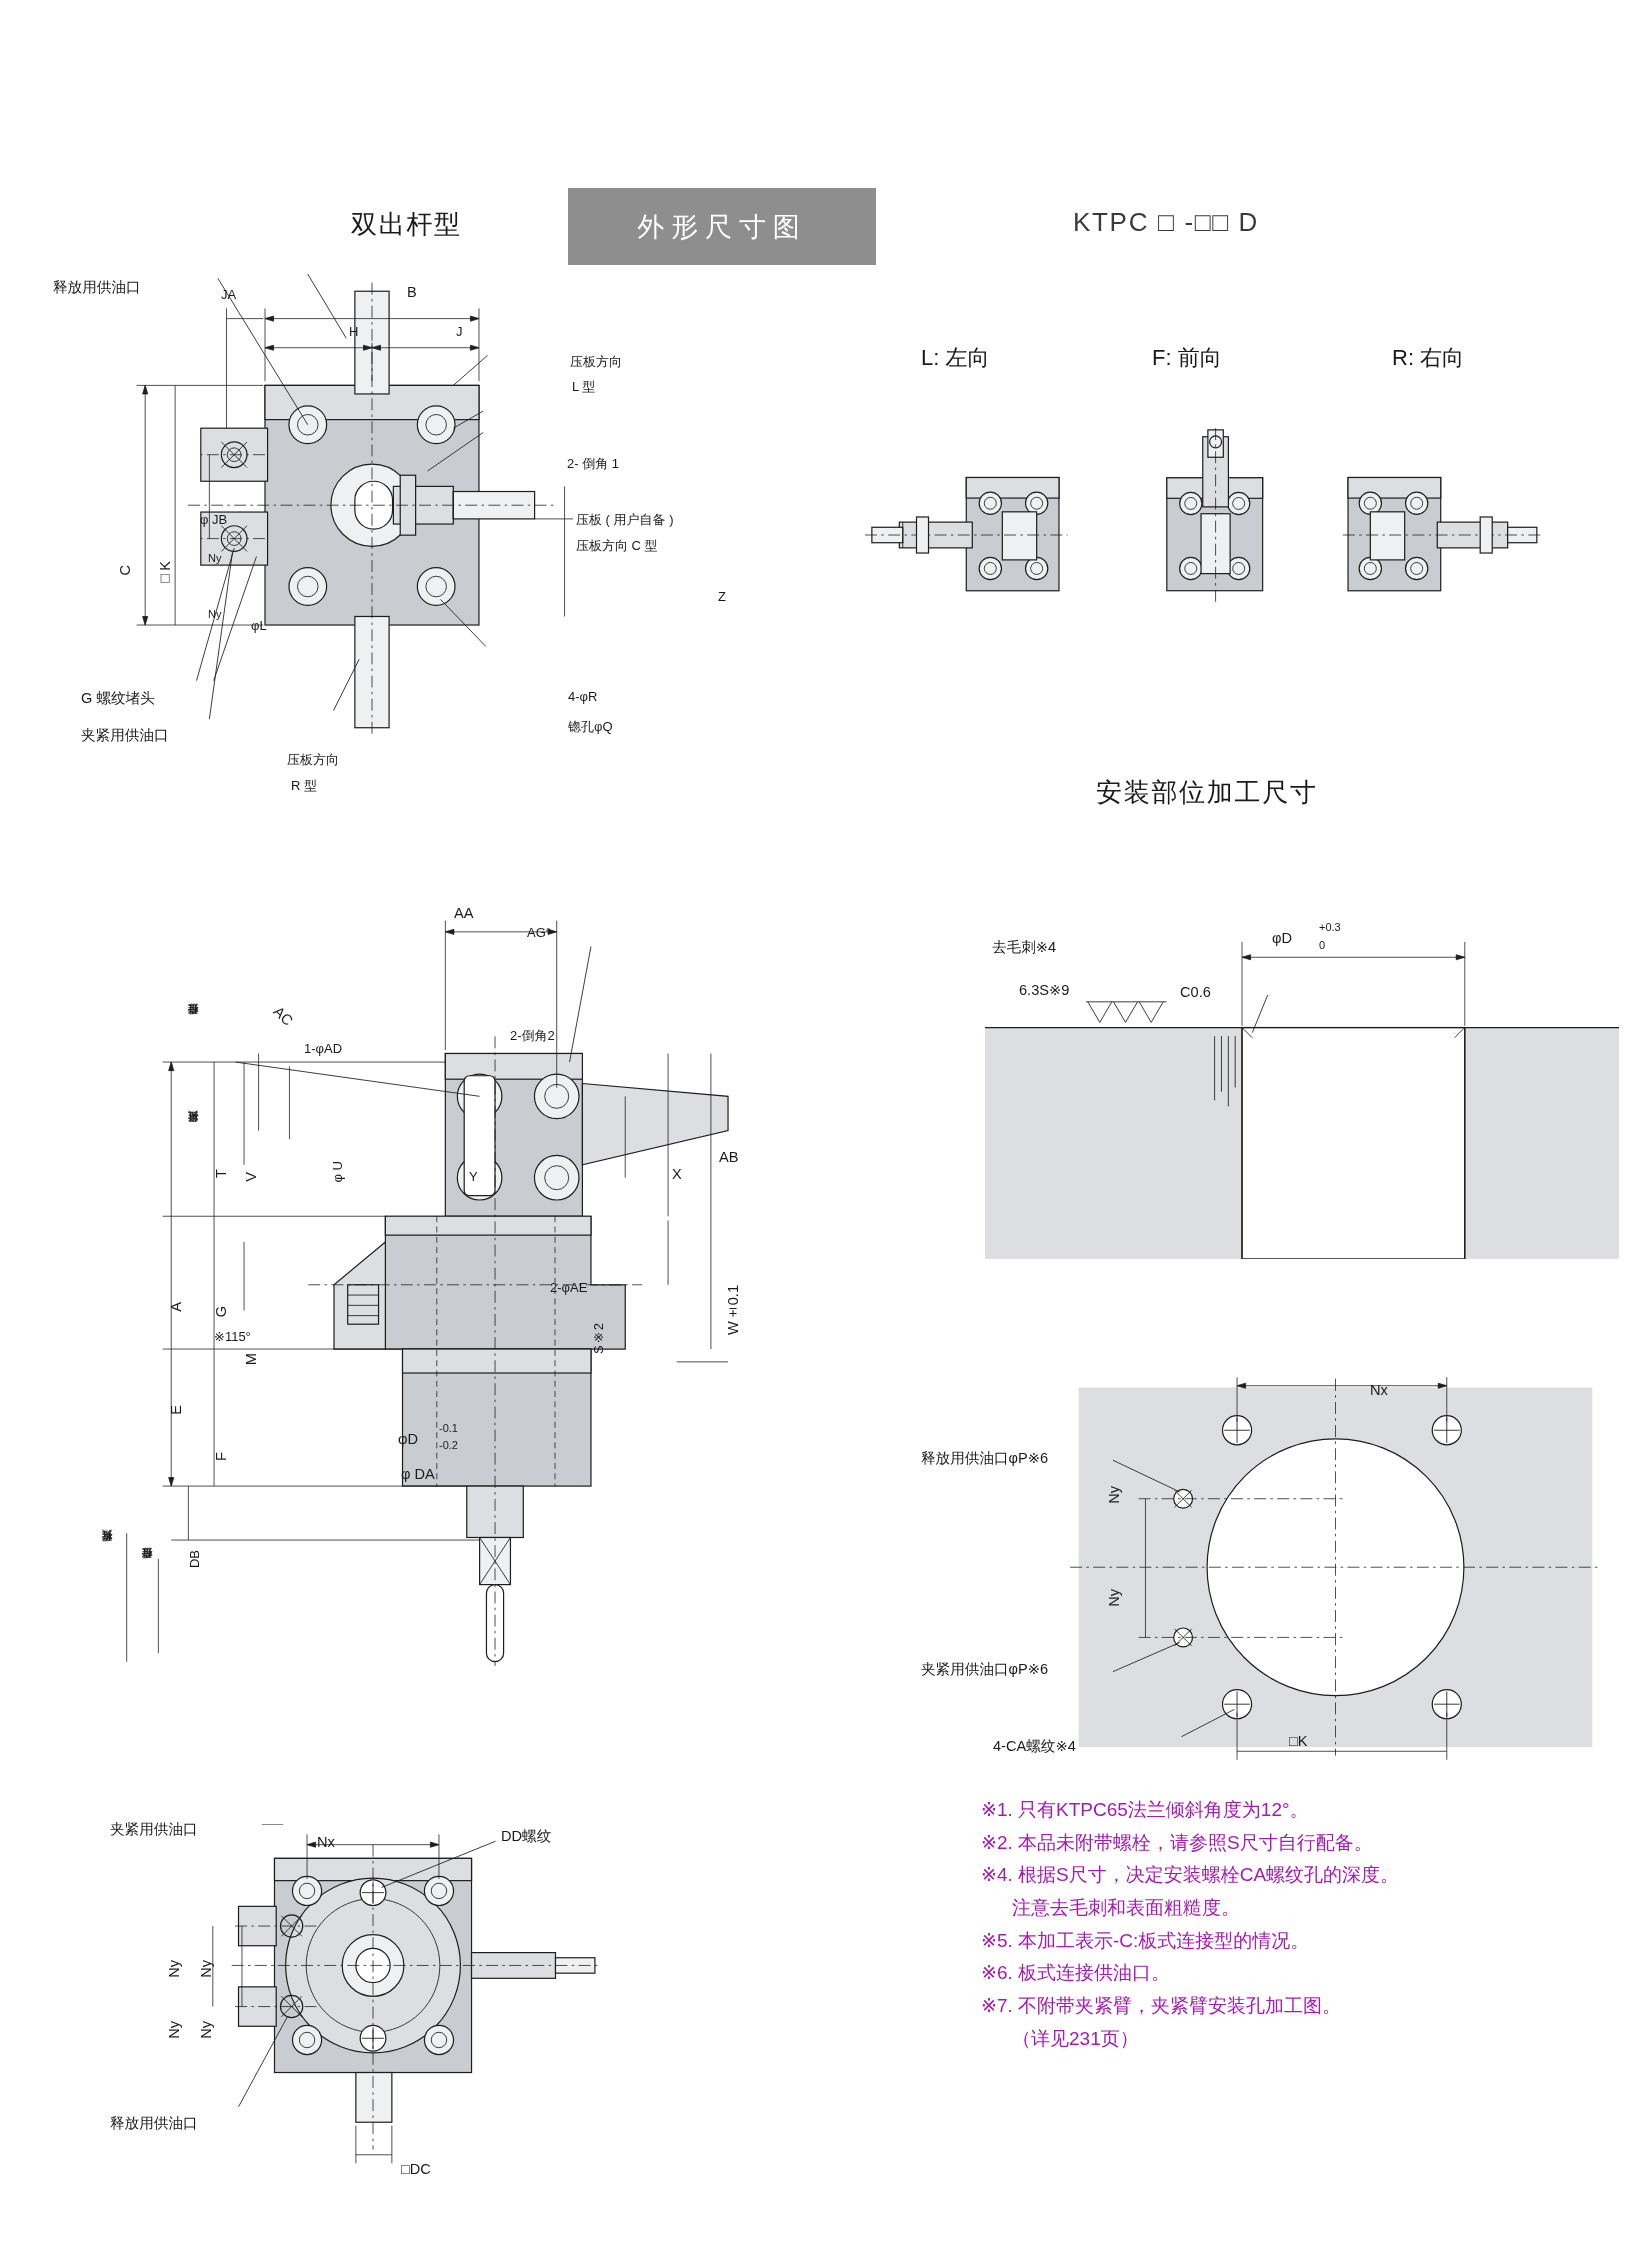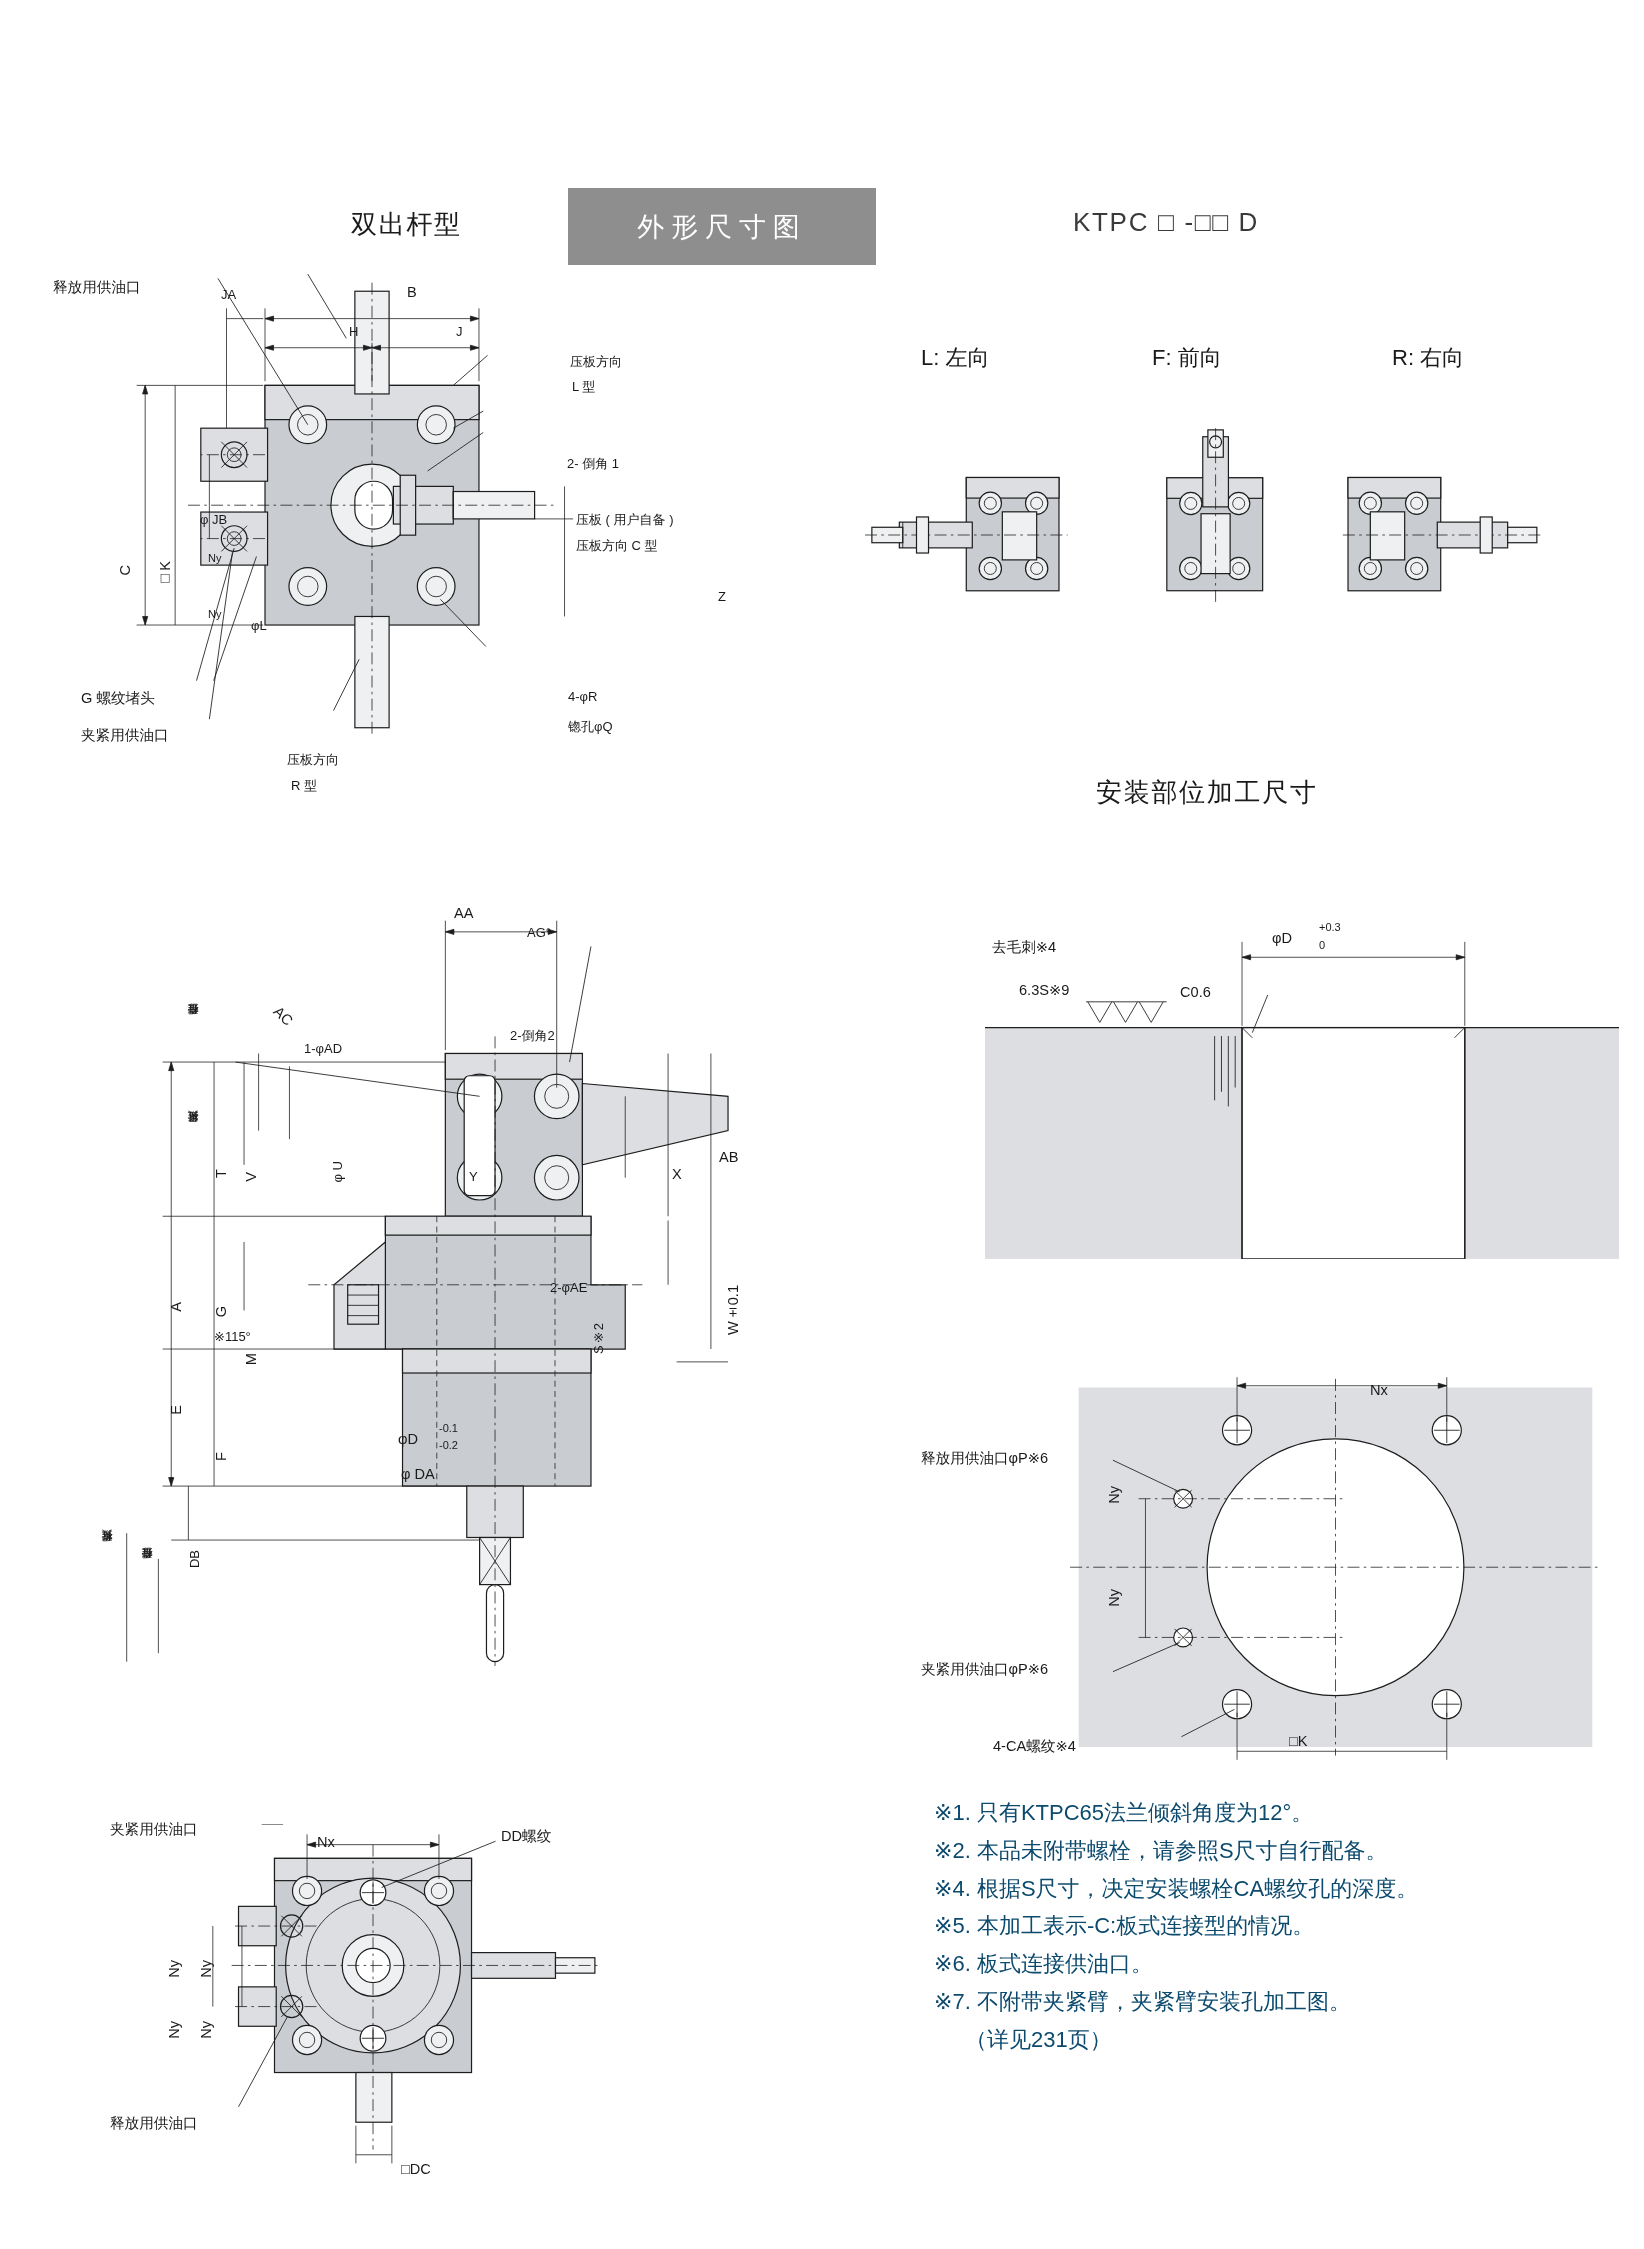--- a/index.html
+++ b/index.html
@@ -18,21 +18,21 @@
   #title-right{left:1073px;top:113px;font-size:26px;letter-spacing:1.7px;color:#3a3a3a;}
 
   
   #dir-L{left:921px;top:343px;font-size:22px;}
   #dir-F{left:1152px;top:343px;font-size:22px;}
   #dir-R{left:1392px;top:343px;font-size:22px;}
   #mount-head{left:1096px;top:775px;font-size:26px;letter-spacing:1.7px;}
 
   
   #notes{left:934px;top:1794px;width:677px;}
-  #notes .note{font-size:22px;line-height:1.72;color:#0c4a6e;white-space:pre;}
+  #notes .note{font-size:19px;line-height:1.72;color:#a21caf;white-space:pre;margin-left:47px;}
   #notes .note.ind{padding-left:31px;}
 
   
   .thin{stroke:#1d1d1d;stroke-width:1;}
   .med{stroke:#1d1d1d;stroke-width:1.4;}
   .dim{stroke:#1d1d1d;stroke-width:0.9;}
   .ctr{stroke:#1d1d1d;stroke-width:0.9;stroke-dasharray:14 5 3 5;}
   .hid{stroke:#1d1d1d;stroke-width:0.9;stroke-dasharray:7 5;}
   .fillA{fill:#c9ccd1;}
   .fillB{fill:#dcdee1;}
@@ -487,18 +487,19 @@
 <div class="abs lbl vert-rot" style="left:197px;top:2021px;">Ny</div>
 <div class="abs lbl vert-rot" style="left:165px;top:1960px;">Ny</div>
 <div class="abs lbl vert-rot" style="left:165px;top:2021px;">Ny</div>
 <div class="abs lbl" style="left:110px;top:2114px;">释放用供油口</div>
 <div class="abs lbl" style="left:401px;top:2160px;">□DC</div>
 
 <div class="abs" id="notes">
   <div class="note">※1. 只有KTPC65法兰倾斜角度为12°。</div>
   <div class="note">※2. 本品未附带螺栓，请参照S尺寸自行配备。</div>
   <div class="note">※4. 根据S尺寸，决定安装螺栓CA螺纹孔的深度。</div>
+  <div class="note ind">注意去毛刺和表面粗糙度。</div>
   <div class="note">※5. 本加工表示-C:板式连接型的情况。</div>
   <div class="note">※6. 板式连接供油口。</div>
   <div class="note">※7. 不附带夹紧臂，夹紧臂安装孔加工图。</div>
   <div class="note ind">（详见231页）</div>
 </div>
 
 
 </body></html>

